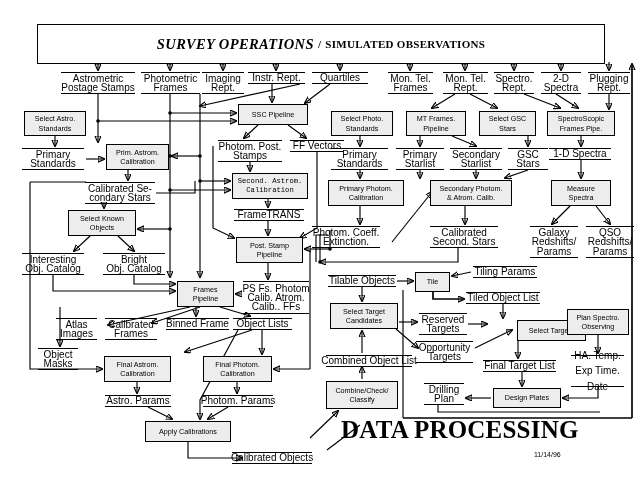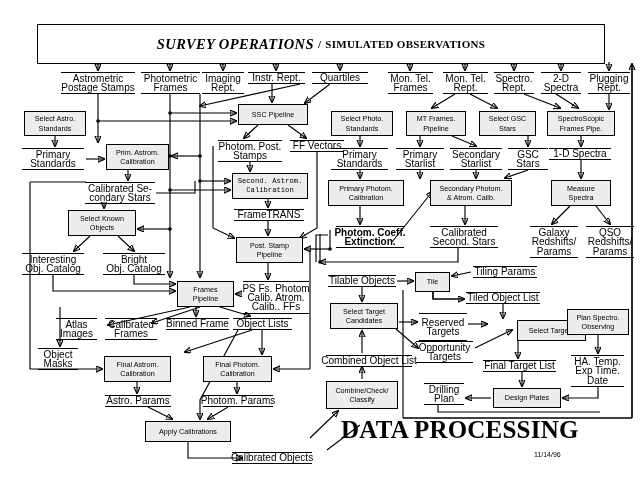--- a/index.html
+++ b/index.html
@@ -481,21 +481,21 @@
       <span>Secondary</span>
       <span>Starlist</span>
     </div>
     <div class="dlab" style="left: 508px; top: 148px; width: 40px; height: 22px;">
       <span>GSC</span>
       <span>Stars</span>
     </div>
     <div class="dlab" style="left: 549px; top: 148px; width: 62px; height: 12px;">
       <span>1-D Spectra</span>
     </div>
-    <div class="dlab" style="left: 336px; top: 226px; width: 68px; height: 22px; font-weight: bold;">
+    <div class="dlab" style="left: 312px; top: 226px; width: 68px; height: 22px;">
       <span>Photom. Coeff.</span>
       <span>Extinction.</span>
     </div>
     <div class="dlab" style="left: 430px; top: 226px; width: 68px; height: 22px;">
       <span>Calibrated</span>
       <span>Second. Stars</span>
     </div>
     <div class="dlab" style="left: 530px; top: 226px; width: 48px; height: 32px;">
       <span>Galaxy</span>
       <span>Redshifts/</span>
@@ -508,35 +508,35 @@
     </div>
     <div class="dlab" style="left: 328px; top: 275px; width: 68px; height: 12px;">
       <span>Tilable Objects</span>
     </div>
     <div class="dlab" style="left: 473px; top: 266px; width: 64px; height: 12px;">
       <span>Tiling Params</span>
     </div>
     <div class="dlab" style="left: 466px; top: 292px; width: 74px; height: 12px;">
       <span>Tiled  Object List</span>
     </div>
-    <div class="dlab" style="left: 419px; top: 313px; width: 48px; height: 28px;">
+    <div class="dlab" style="left: 419px; top: 313px; width: 48px; height: 22px;">
       <span>Reserved</span>
       <span>Targets</span>
     </div>
     <div class="dlab" style="left: 416px; top: 341px; width: 57px; height: 22px;">
       <span>Opportunity</span>
       <span>Targets</span>
     </div>
     <div class="dlab" style="left: 326px; top: 355px; width: 86px; height: 12px;">
       <span>Combined  Object List</span>
     </div>
     <div class="dlab" style="left: 483px; top: 360px; width: 73px; height: 12px;">
       <span>Final Target List</span>
     </div>
-    <div class="dlab" style="left: 571px; top: 355px; width: 53px; height: 32px;">
+    <div class="dlab" style="left: 571px; top: 355px; width: 53px; height: 32px; gap: 6px;">
       <span>HA. Temp.</span>
       <span>Exp Time.</span>
       <span>Date</span>
     </div>
     <div class="dlab" style="left: 424px; top: 383px; width: 40px; height: 22px;">
       <span>Drilling</span>
       <span>Plan</span>
     </div>
   </div>
 

